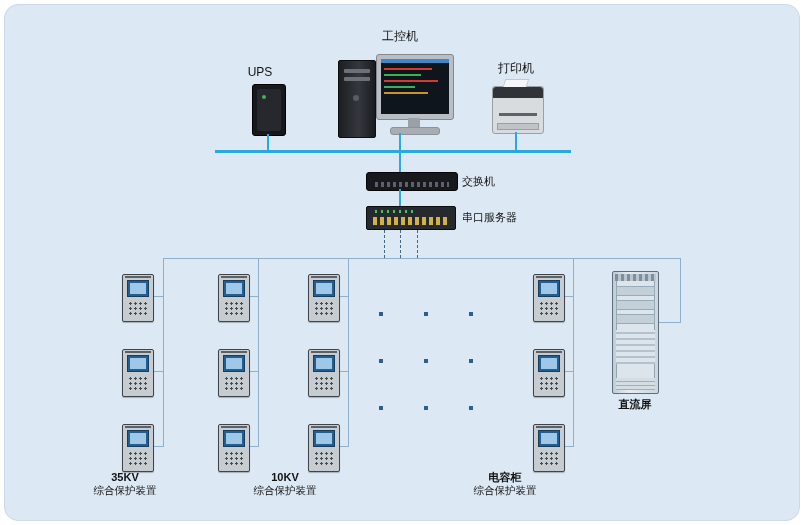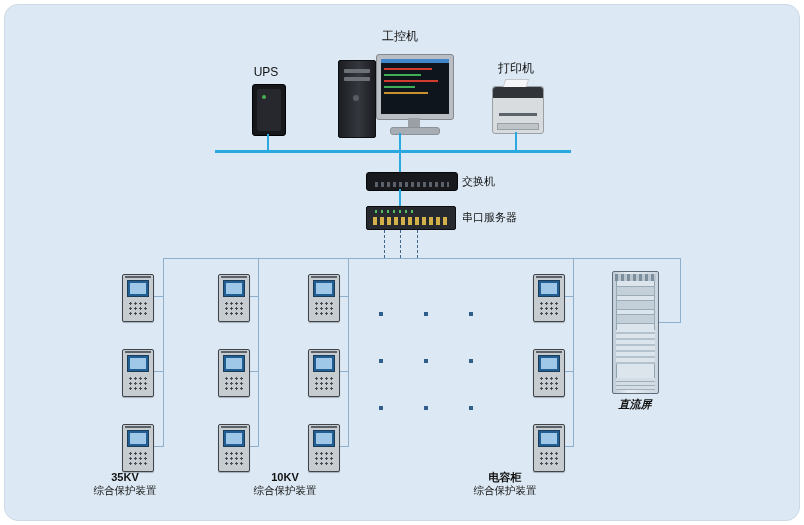--- a/index.html
+++ b/index.html
@@ -80,21 +80,21 @@
   .cabinet .vent{position:absolute;left:3px;right:3px;bottom:3px;height:12px;
           background:repeating-linear-gradient(0deg,#9fb0bd 0 1px,#d4dde4 1px 4px);}
 </style>
 </head>
 <body>
 
 <div id="stage">
   <div class="panel"></div>
 
   <div class="lbl" style="left:355px;top:30px;width:90px;">工控机</div>
-  <div class="lbl" style="left:241px;top:66px;width:50px;">UPS</div>
+  <div class="lbl" style="left:235px;top:66px;width:50px;">UPS</div>
   <div class="lbl" style="left:488px;top:62px;width:56px;">打印机</div>
 
   <div class="tower">
     <div class="bay" style="top:8px;"></div>
     <div class="bay" style="top:16px;"></div>
     <div class="pwr"></div>
   </div>
   <div class="monitor">
     <div class="scr">
       <div class="bar"></div>
@@ -252,21 +252,21 @@
 
   <div class="cabinet">
     <div class="inner"></div>
     <div class="hdr"></div>
     <div class="row" style="top:14px;"></div>
     <div class="row" style="top:28px;"></div>
     <div class="row" style="top:42px;"></div>
     <div class="grid"></div>
     <div class="vent"></div>
   </div>
-  <div class="lbl small bold" style="left:606px;top:398px;width:58px;font-style:italic;">直流屏</div>
+  <div class="lbl small bold" style="left:606px;top:398px;width:58px;">直流屏</div>
 
   <div class="lbl bold small" style="left:70px;top:471px;width:110px;">35KV</div>
   <div class="lbl" style="left:70px;top:484px;width:110px;font-size:10.5px;">综合保护装置</div>
 
   <div class="lbl bold small" style="left:230px;top:471px;width:110px;">10KV</div>
   <div class="lbl" style="left:230px;top:484px;width:110px;font-size:10.5px;">综合保护装置</div>
 
   <div class="lbl bold small" style="left:450px;top:471px;width:110px;">电容柜</div>
   <div class="lbl" style="left:450px;top:484px;width:110px;font-size:10.5px;">综合保护装置</div>
 </div>

